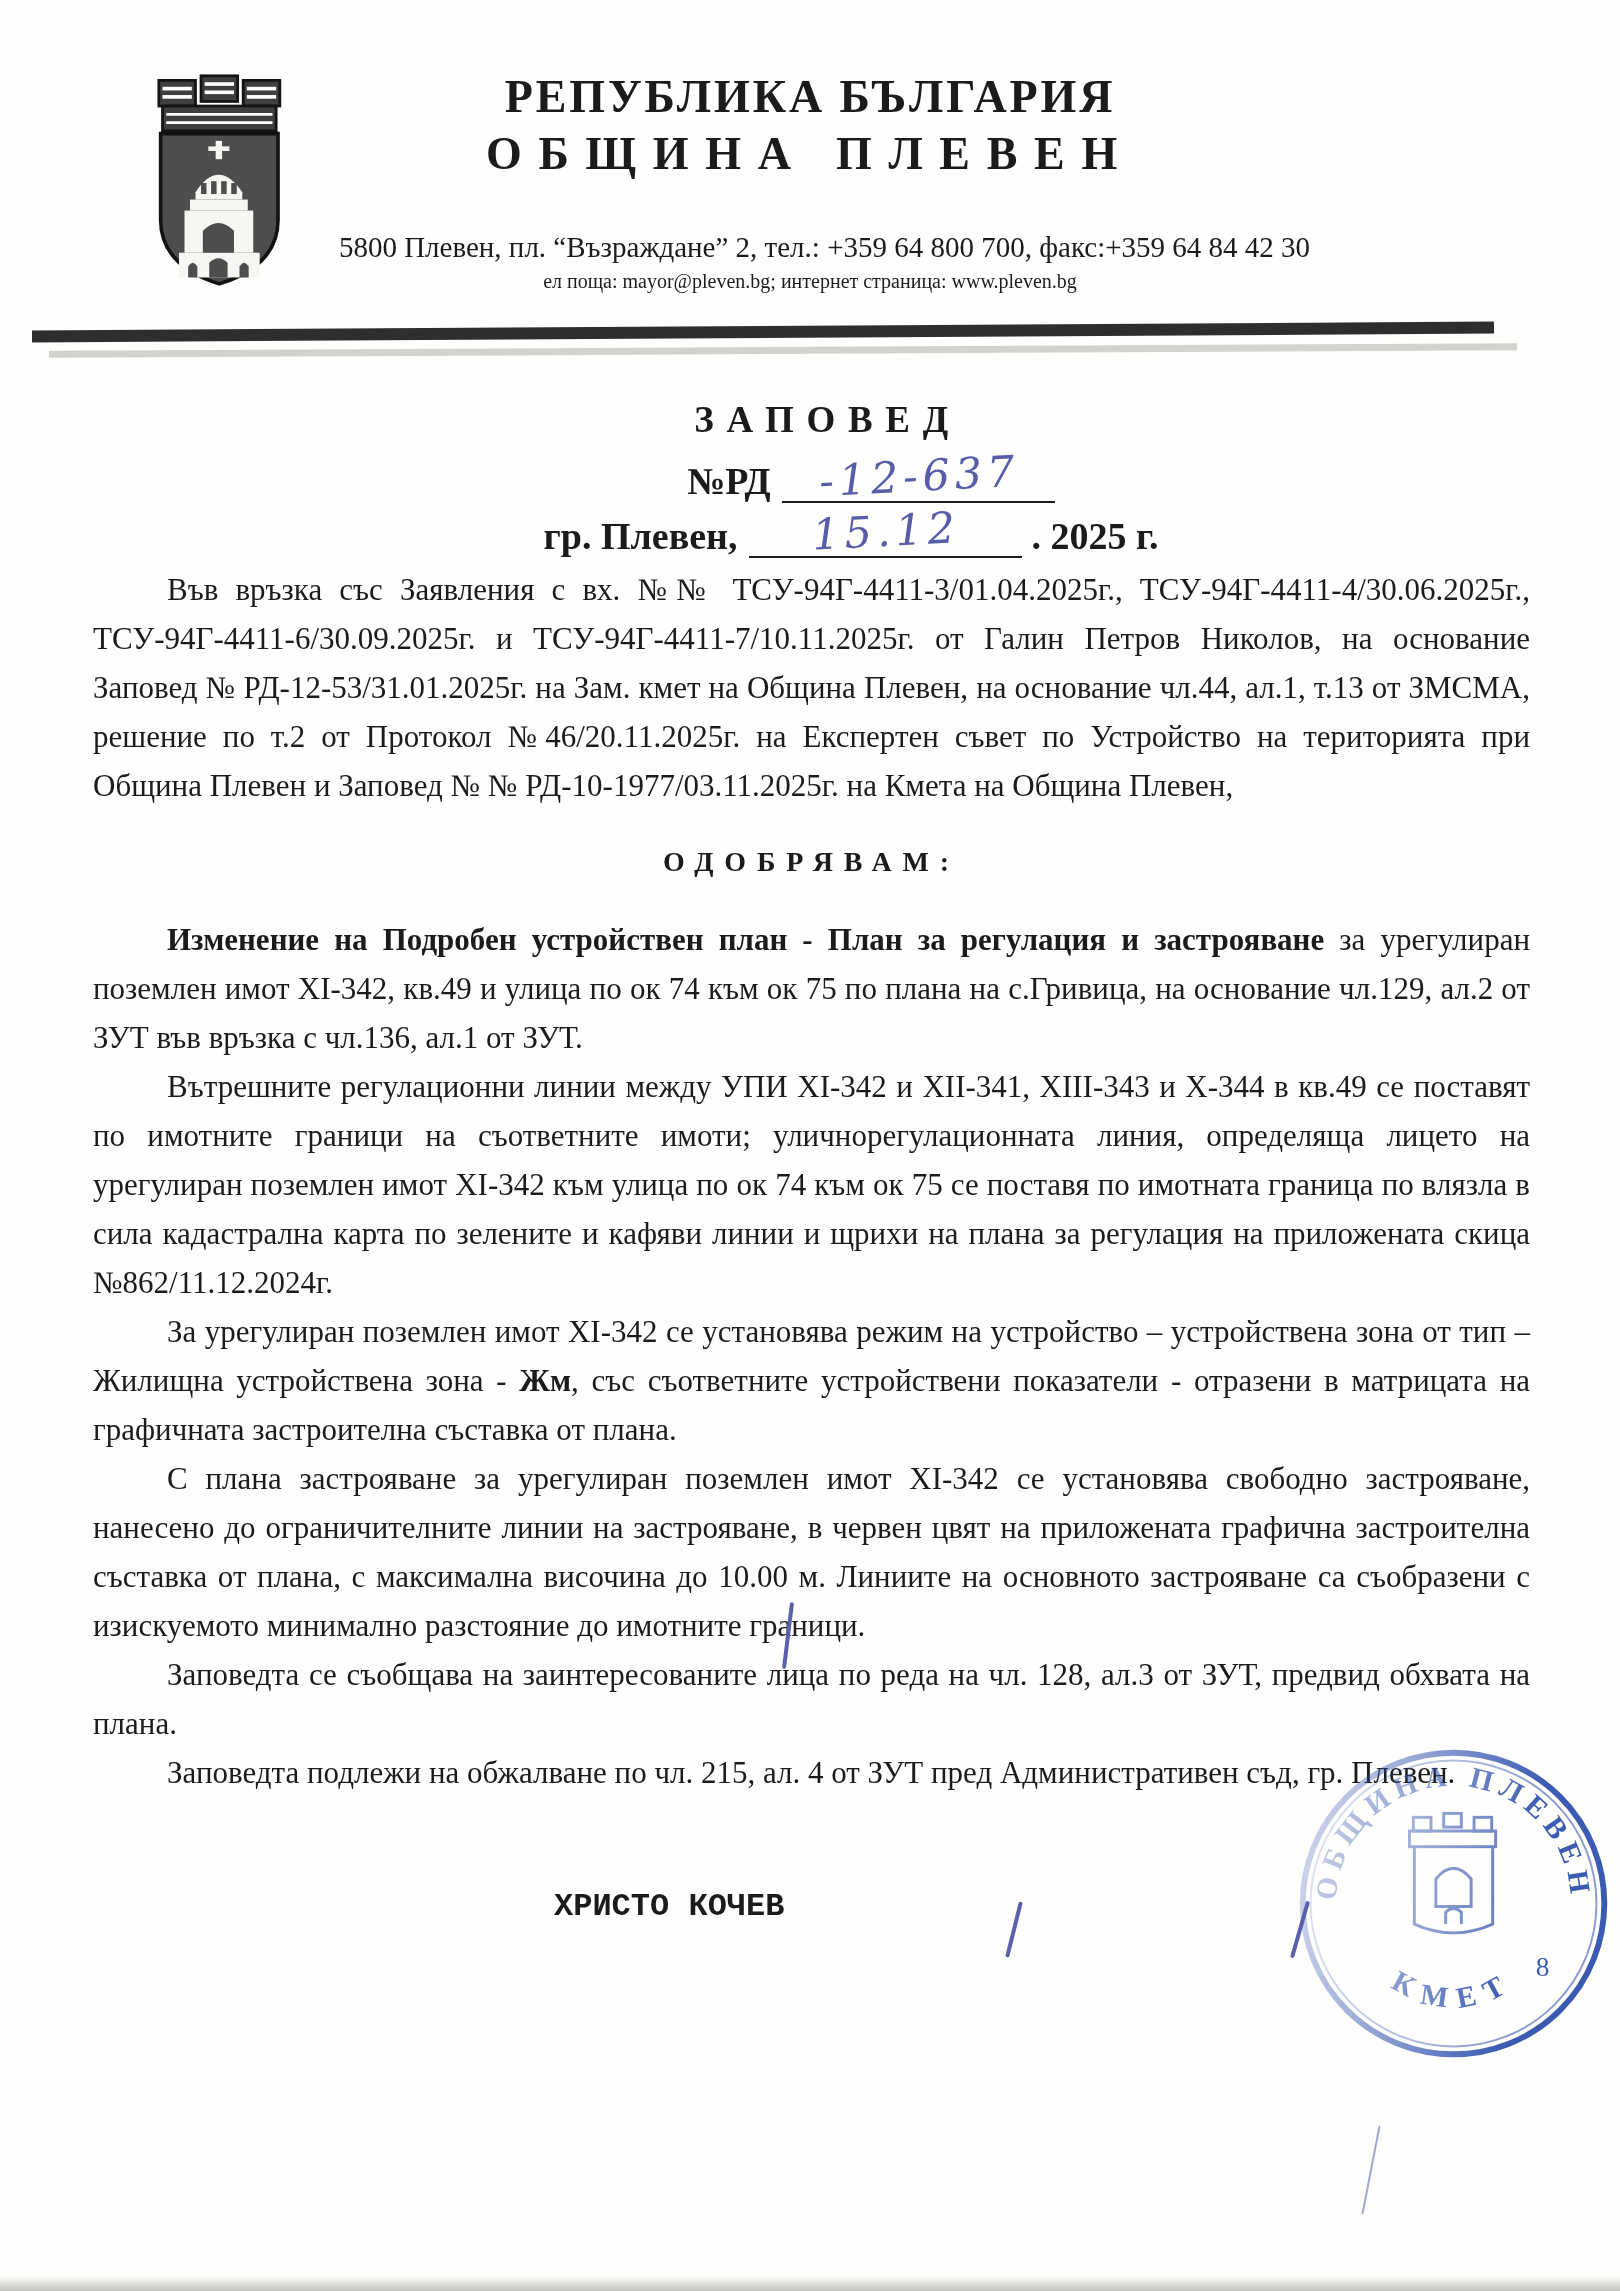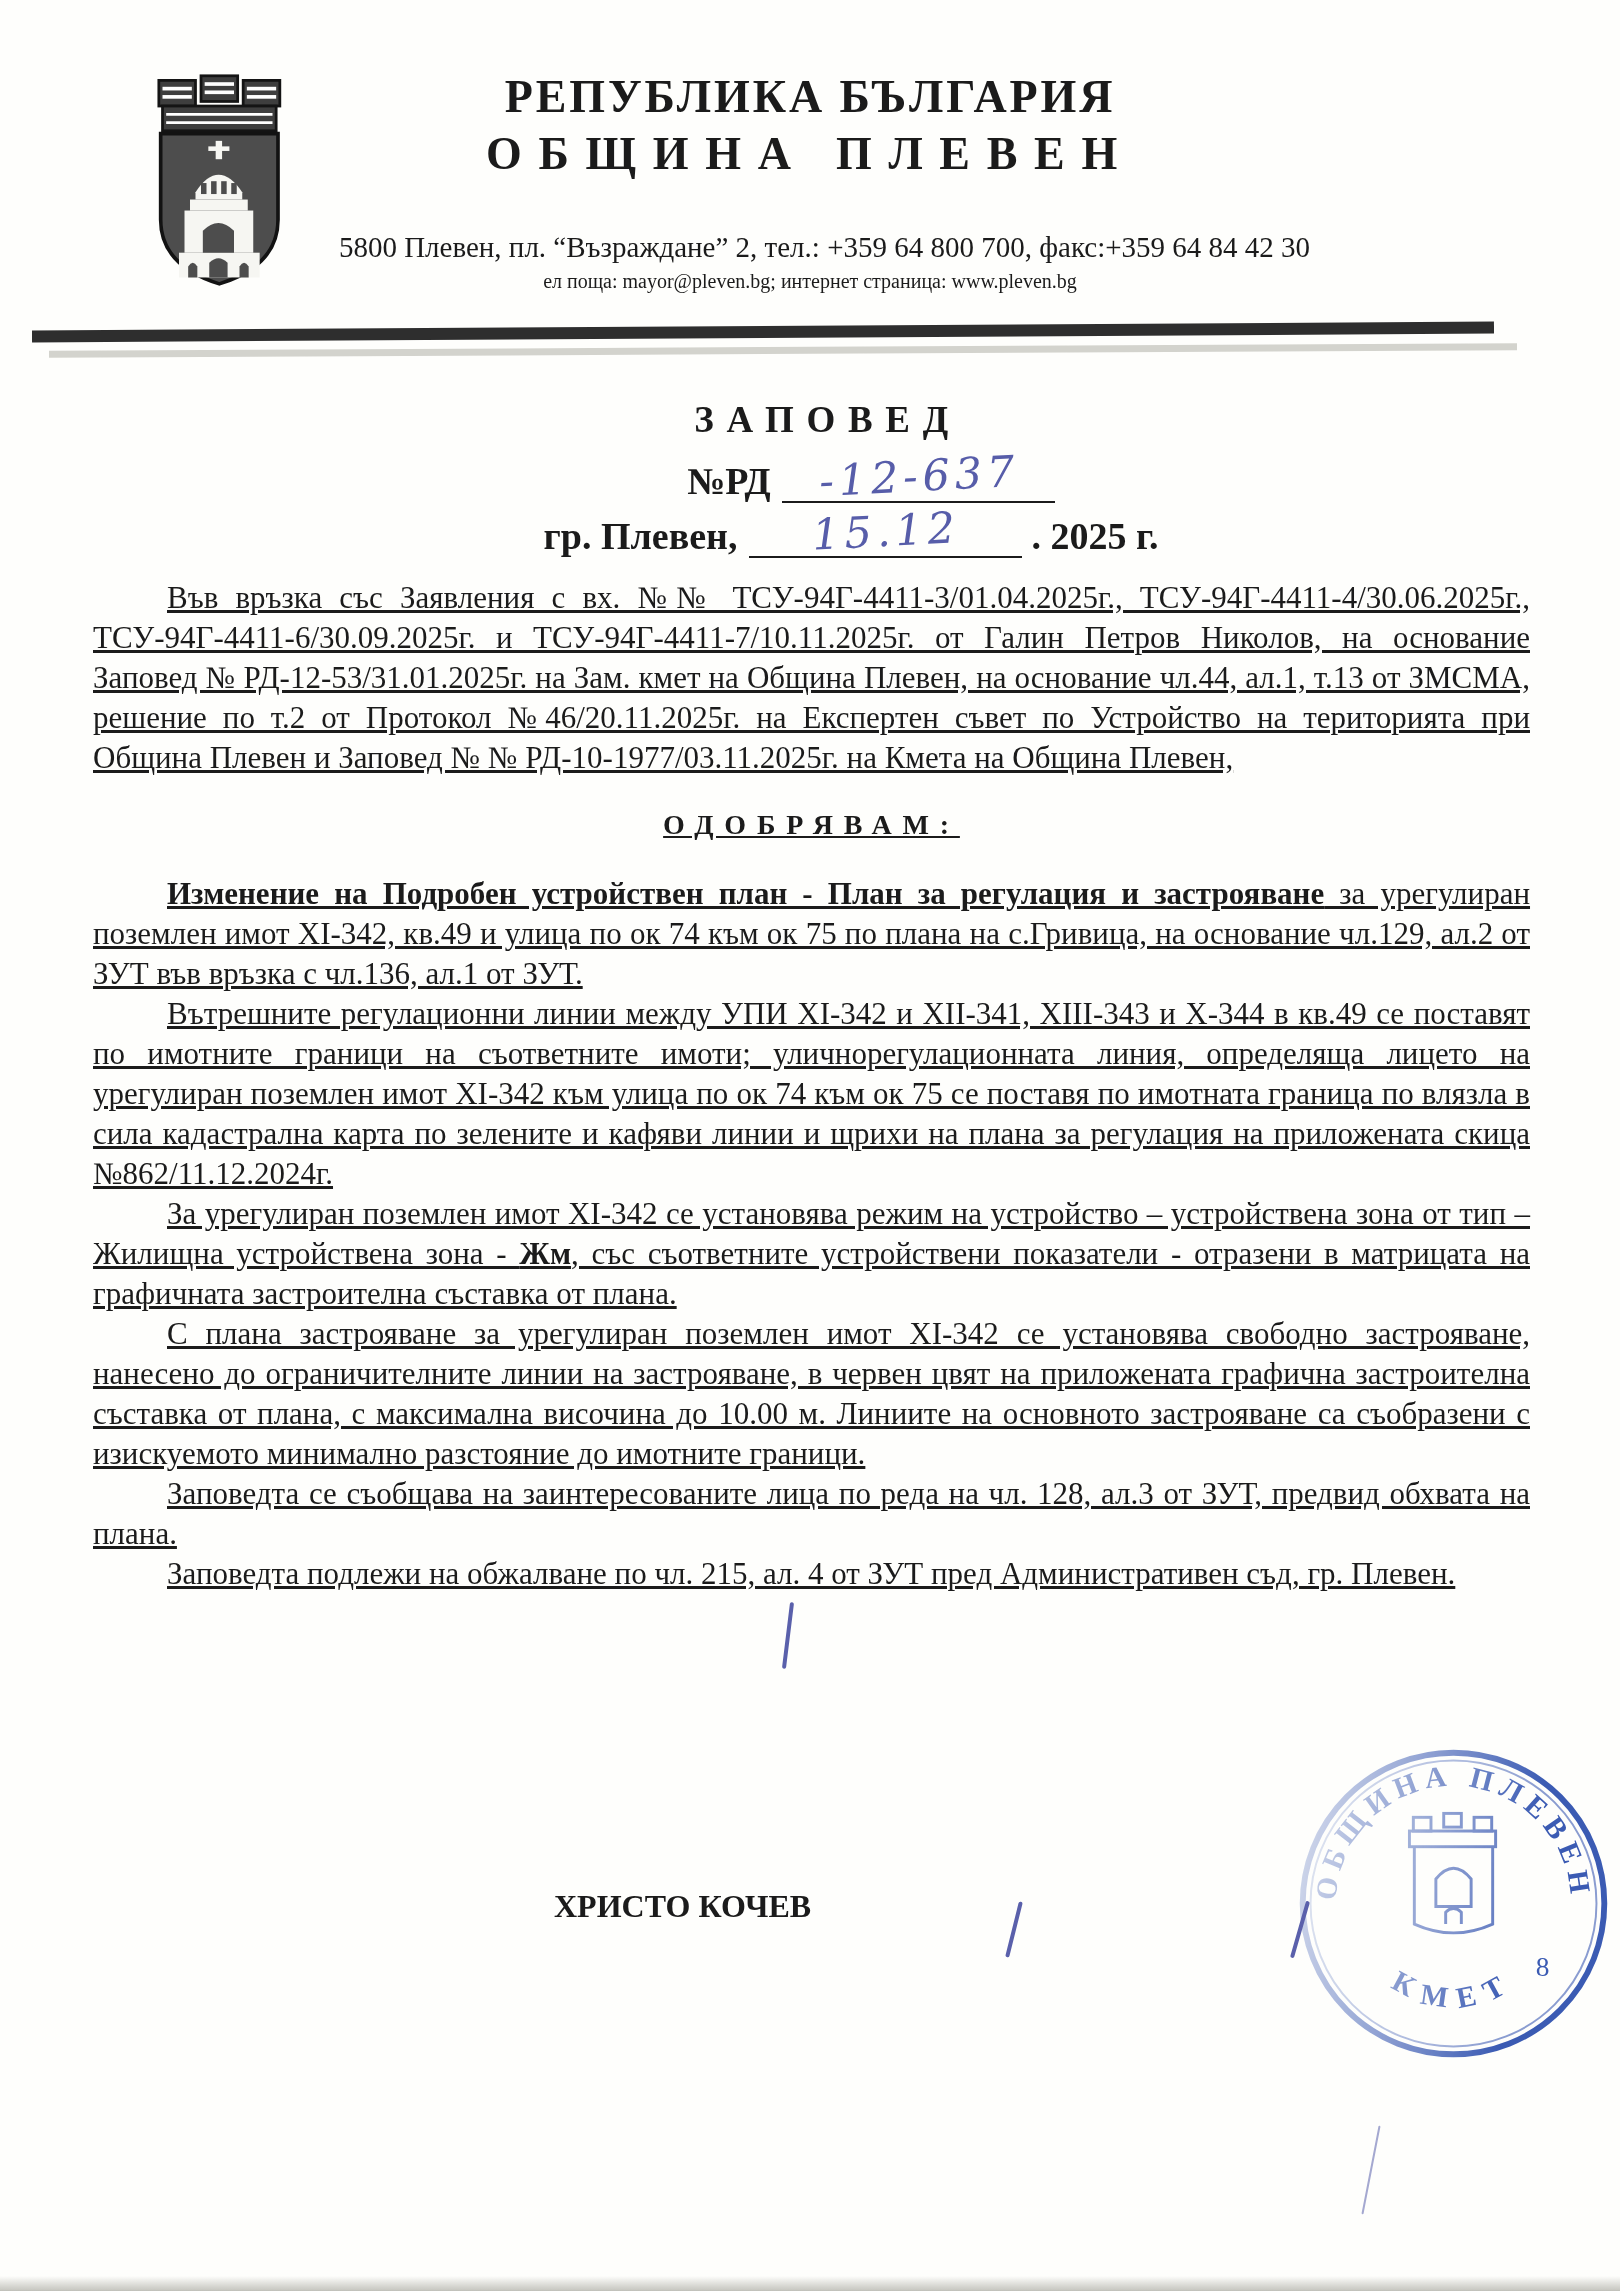--- a/index.html
+++ b/index.html
@@ -48,34 +48,34 @@
   }
   .handwriting {
     font-family:"DejaVu Serif",serif; font-style:italic; font-weight:normal;
     color:#575da9; font-size:43px; letter-spacing:4.9px;
     display:inline-block; transform:rotate(-3deg) translateY(2px);
   }
   .date-suffix { margin-left:9.8px; }
 
   
   .body-text {
-    position:absolute; left:93px; top:578px; width:1437px;
-    font-size:31px; line-height:40px; text-align:justify;text-decoration:underline;
+    position:absolute; left:93px; top:565px; width:1437px;
+    font-size:31px; line-height:49px; text-align:justify;
   }
   .body-text p { margin:0; text-indent:74px; }
   .approve {
     text-align:center !important; text-indent:0 !important;
     font-weight:bold; font-size:28px; letter-spacing:10.8px;
     margin:27.4px 0 29px 0 !important;
   }
   .b { font-weight:bold; }
 
   
   .signature { position:absolute; left:554px; top:1884px; font-size:32px; line-height:1.42; }
-  .sig-name  { font-weight:bold; }
+  .sig-name  { font-weight:bold;font-family:Liberation Mono, monospace; }
   .sig-title { font-style:italic; }
 
   
   .stamp {
     position:absolute; left:1288px; top:1731px; width:331px; height:345px;
     opacity:0.93;
     -webkit-mask-image:linear-gradient(100deg, rgba(0,0,0,0.15) 0%, rgba(0,0,0,0.55) 35%, rgba(0,0,0,1) 68%);
             mask-image:linear-gradient(100deg, rgba(0,0,0,0.15) 0%, rgba(0,0,0,0.55) 35%, rgba(0,0,0,1) 68%);
   }
 

